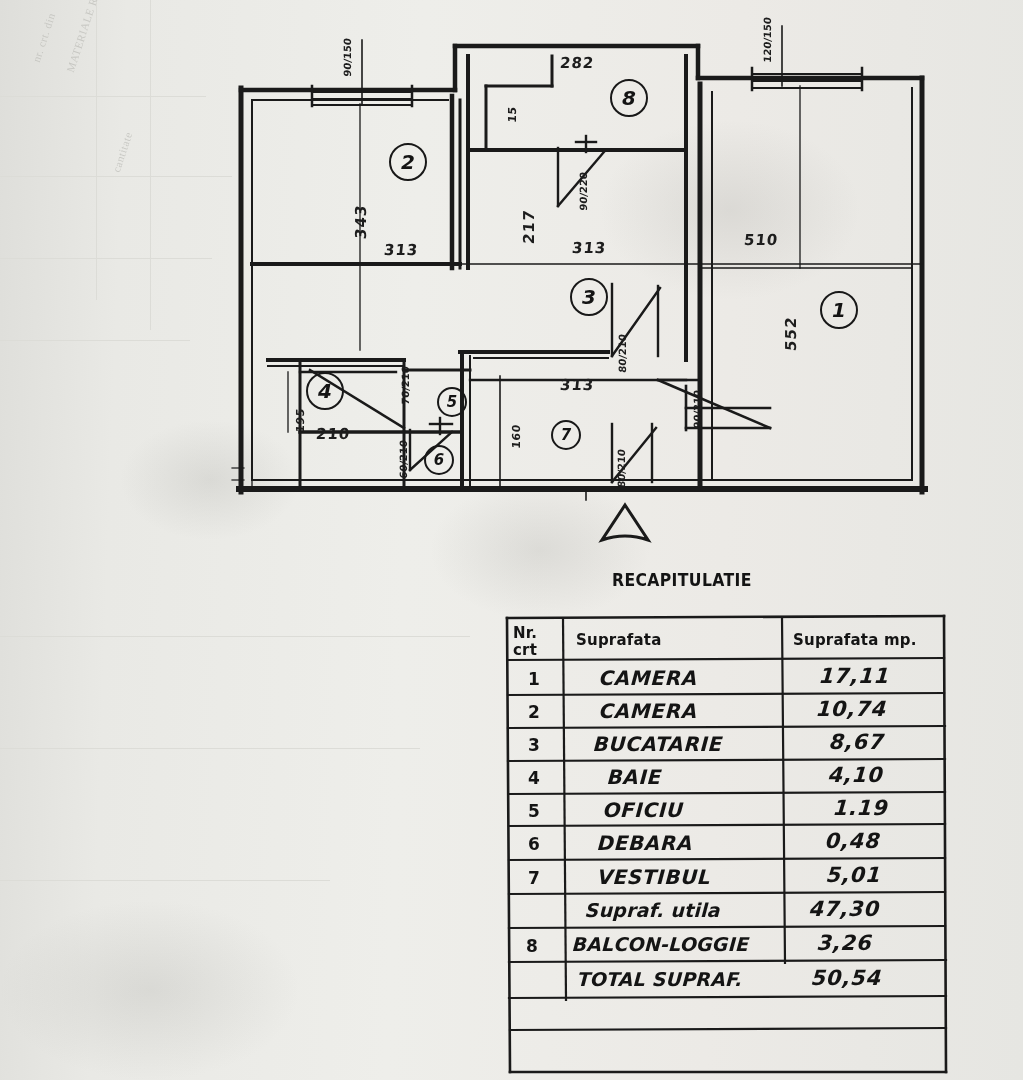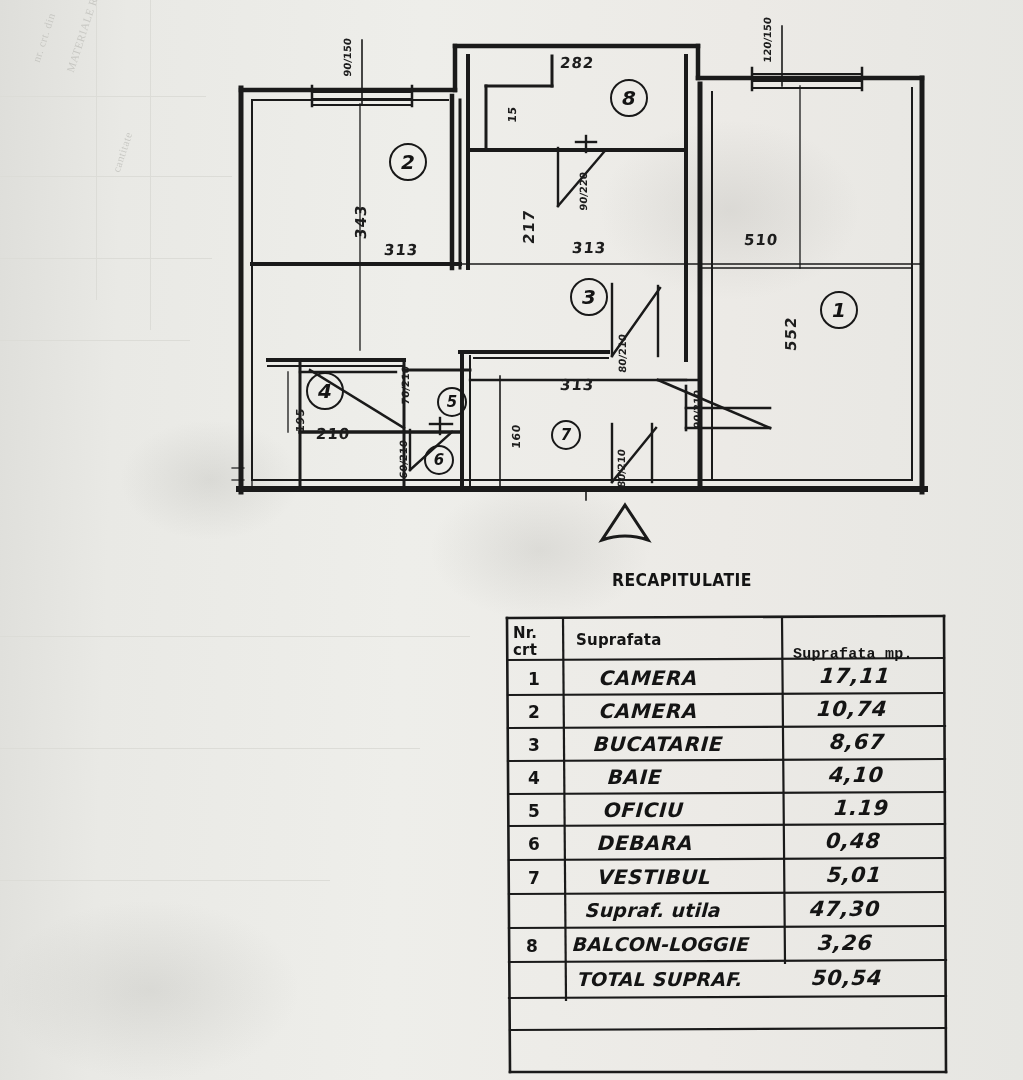--- a/index.html
+++ b/index.html
@@ -360,21 +360,21 @@
     <path d="M509,998 L946,996" stroke-width="2.2"></path>
     <path d="M510,1030 L946,1028" stroke-width="2.2"></path>
   </g>
 </svg>
 
 <div id="table-text">
 
   <div class="cell head" style="left:513px;top:624px;">Nr.</div>
   <div class="cell head" style="left:513px;top:641px;">crt</div>
   <div class="cell head" style="left:576px;top:631px;">Suprafata</div>
-  <div class="cell head" style="left:793px;top:646px;font-family:Liberation Mono, monospace;">Suprafata mp.</div>
+  <div class="cell head" style="left:793px;top:631px;">Suprafata mp.</div>
 
   <div class="cell nr" style="left:528px;top:669px;">1</div>
   <div class="cell dest" style="left:600px;top:666px;">CAMERA</div>
   <div class="cell val" style="left:820px;top:664px;">17,11</div>
 
   <div class="cell nr" style="left:528px;top:702px;">2</div>
   <div class="cell dest" style="left:600px;top:699px;">CAMERA</div>
   <div class="cell val" style="left:817px;top:697px;">10,74</div>
 
   <div class="cell nr" style="left:528px;top:735px;">3</div>

